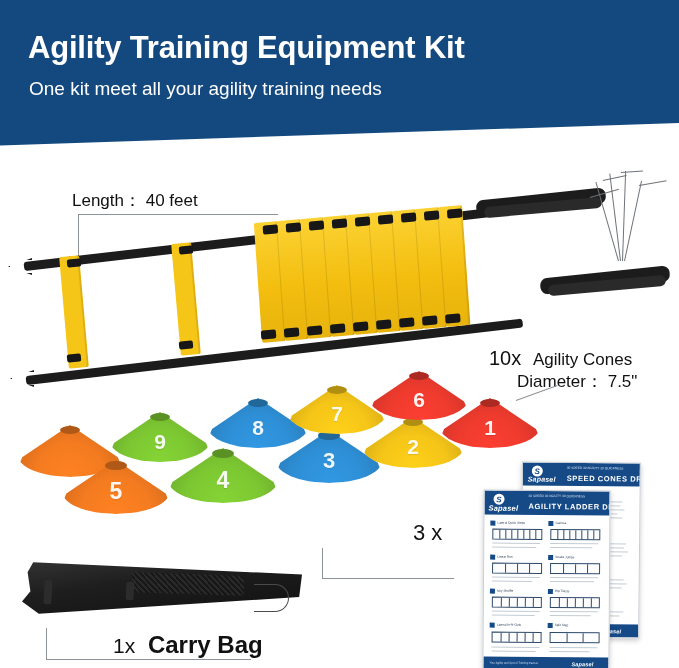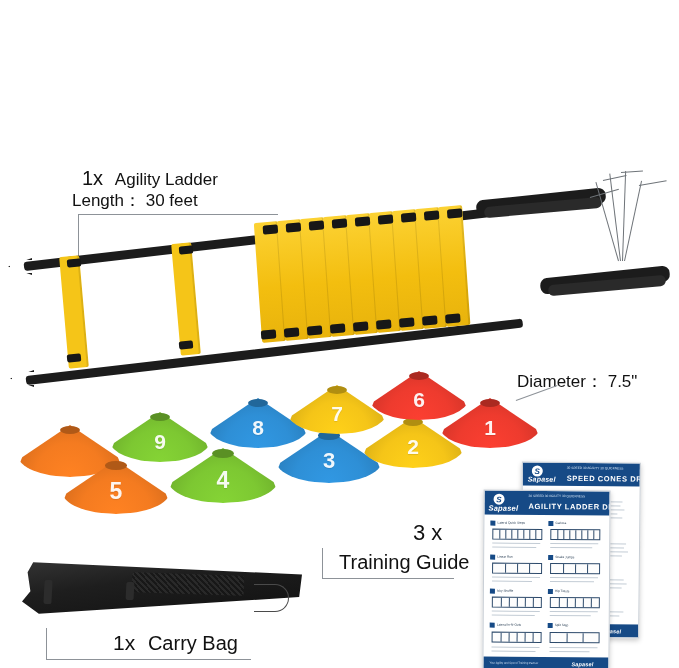--- a/index.html
+++ b/index.html
@@ -64,27 +64,28 @@
   .tline{position:absolute;background:#c3ccd5;height:0.8px;}
 
   
   .bag{position:absolute;}
 </style>
 </head>
 <body>
 
 <div id="stage">
 
-
-  <div class="callout" style="left:82px;top:166px;">
-    <span class="qty">1x</span>
-    <span class="lbl" style="padding-left:7px;">Agility Ladder</span>
-  </div>
+  <div class="header">
+    <div class="header-bg"></div>
+    <div class="title">Agility Training Equipment Kit</div>
+    <div class="subtitle">One kit meet all your agility training needs</div>
+  </div>
+
   <div class="callout" style="left:72px;top:190px;">
-    <span class="lbl">Length： 30 feet</span>
+    <span class="lbl">Length： 40 feet</span>
   </div>
 
   <div class="rule" style="left:78px;top:214px;width:200px;height:1.4px;"></div>
   <div class="rule" style="left:78px;top:214px;width:1.4px;height:44px;"></div>
 
   <div class="ladder" style="top:180px;">
 
     <div style="position:absolute;left:8px;top:78px;width:22px;height:13px;
                 border:2.4px solid #1c1c1c;border-right:none;
                 clip-path:polygon(0 50%,100% 0,100% 100%);"></div>
@@ -156,20 +157,24 @@
     <div class="stake" style="left:54px;top:10px;height:88px;transform:rotate(-7deg);"></div>
     <div class="stake-head" style="left:37px;top:17px;width:24px;transform:rotate(-12deg);"></div>
 
     <div class="stake" style="left:56px;top:8px;height:90px;transform:rotate(2deg);"></div>
     <div class="stake-head" style="left:55px;top:9px;width:22px;transform:rotate(-4deg);"></div>
 
     <div class="stake" style="left:58px;top:16px;height:82px;transform:rotate(12deg);"></div>
     <div class="stake-head" style="left:73px;top:22px;width:28px;transform:rotate(-10deg);"></div>
   </div>
 
+  <div class="callout" style="left:489px;top:346px;">
+    <span class="qty">10x</span>
+    <span class="lbl" style="padding-left:7px;">Agility Cones</span>
+  </div>
   <div class="callout" style="left:517px;top:371px;">
     <span class="lbl">Diameter： 7.5"</span>
   </div>
 
   <div class="rule" style="left:516px;top:400px;width:44px;height:1.3px;transform:rotate(-20deg);transform-origin:left center;"></div>
 
   <div style="position:absolute;left:0;top:0;width:679px;height:668px;">
       <div class="cone" style="left: 18px; top: 425px; width: 104px; height: 52px;">
         <div class="body" style="background: radial-gradient(60% 120% at 50% 100%, rgb(255, 130, 34) 0%, rgb(244, 123, 32) 55%, rgb(210, 106, 28) 100%); clip-path: polygon(50% 0%, 96% 62%, 100% 82%, 88% 96%, 50% 100%, 12% 96%, 0% 82%, 4% 62%); border-radius: 0px 0px 50% 50% / 0px 0px 42% 42%;"></div>
         <div style="position: absolute; left: 41.6px; top: 1.04px; width: 20.8px; height: 8.32px; border-radius: 50%; background: rgb(176, 89, 23);"></div>
@@ -216,23 +221,20 @@
       </div>
       <div class="cone" style="left: 440px; top: 398px; width: 100px; height: 50px;">
         <div class="body" style="background: radial-gradient(60% 120% at 50% 100%, rgb(252, 63, 49) 0%, rgb(238, 59, 46) 55%, rgb(205, 51, 40) 100%); clip-path: polygon(50% 0%, 96% 62%, 100% 82%, 88% 96%, 50% 100%, 12% 96%, 0% 82%, 4% 62%); border-radius: 0px 0px 50% 50% / 0px 0px 42% 42%;"></div>
         <div style="position: absolute; left: 40px; top: 1px; width: 20px; height: 8px; border-radius: 50%; background: rgb(171, 42, 33);"></div>
         <div class="num" style="font-size: 21px;">1</div>
       </div>
     </div>
 
   <div class="callout" style="left:413px;top:519px;font-size:22px;">
     <span>3 x</span>
-  </div>
-  <div class="callout" style="left:339px;top:550px;font-size:20px;">
-    <span>Training Guide</span>
   </div>
   <div class="rule" style="left:322px;top:578px;width:132px;height:1.4px;"></div>
   <div class="rule" style="left:322px;top:548px;width:1.4px;height:31px;"></div>
 
   <div class="poster" style="left:521px;top:462px;width:117px;height:174px;transform:rotate(0.6deg);">
     <div class="poster-head" style="height:23px;"></div>
     <div class="brand-mark" style="left:9px;top:3px;width:11px;height:11px;font-size:8px;"></div>
     <div class="brand" style="left:5px;top:13px;font-size:7px;">Sapasel</div>
     <div class="poster-kicker" style="left:44px;top:3px;font-size:3.2px;">30 SPEED 30 AGILITY 30  QUICKNESS</div>
     <div class="poster-title" style="left:44px;top:11px;font-size:7.5px;">SPEED CONES DRILLS</div>
@@ -386,18 +388,18 @@
                 background:repeating-linear-gradient(45deg,#2e2e2e 0 2px,#161616 2px 4px);
                 opacity:.75;transform:rotate(2deg);border-radius:3px;"></div>
     <div style="position:absolute;left:30px;top:24px;width:8px;height:24px;background:#2c2c2c;border-radius:2px;transform:rotate(3deg);"></div>
     <div style="position:absolute;left:112px;top:26px;width:8px;height:18px;background:#2c2c2c;border-radius:2px;transform:rotate(3deg);"></div>
     <div style="position:absolute;left:240px;top:28px;width:34px;height:26px;
                 border:1.4px solid #4a4a4a;border-left:none;border-radius:0 18px 18px 0;"></div>
   </div>
 
   <div class="callout" style="left:113px;top:630px;">
     <span class="qty" style="font-size:21px;">1x</span>
-    <span class="lbl" style="padding-left:8px;font-size:20px;">Carry Bag</span>
+    <span class="lbl" style="padding-left:8px;font-size:24px;font-weight:bold;">Carry Bag</span>
   </div>
   <div class="rule" style="left:46px;top:659px;width:205px;height:1.4px;"></div>
   <div class="rule" style="left:46px;top:628px;width:1.4px;height:32px;"></div>
 
 </div>
 
 </body></html>

